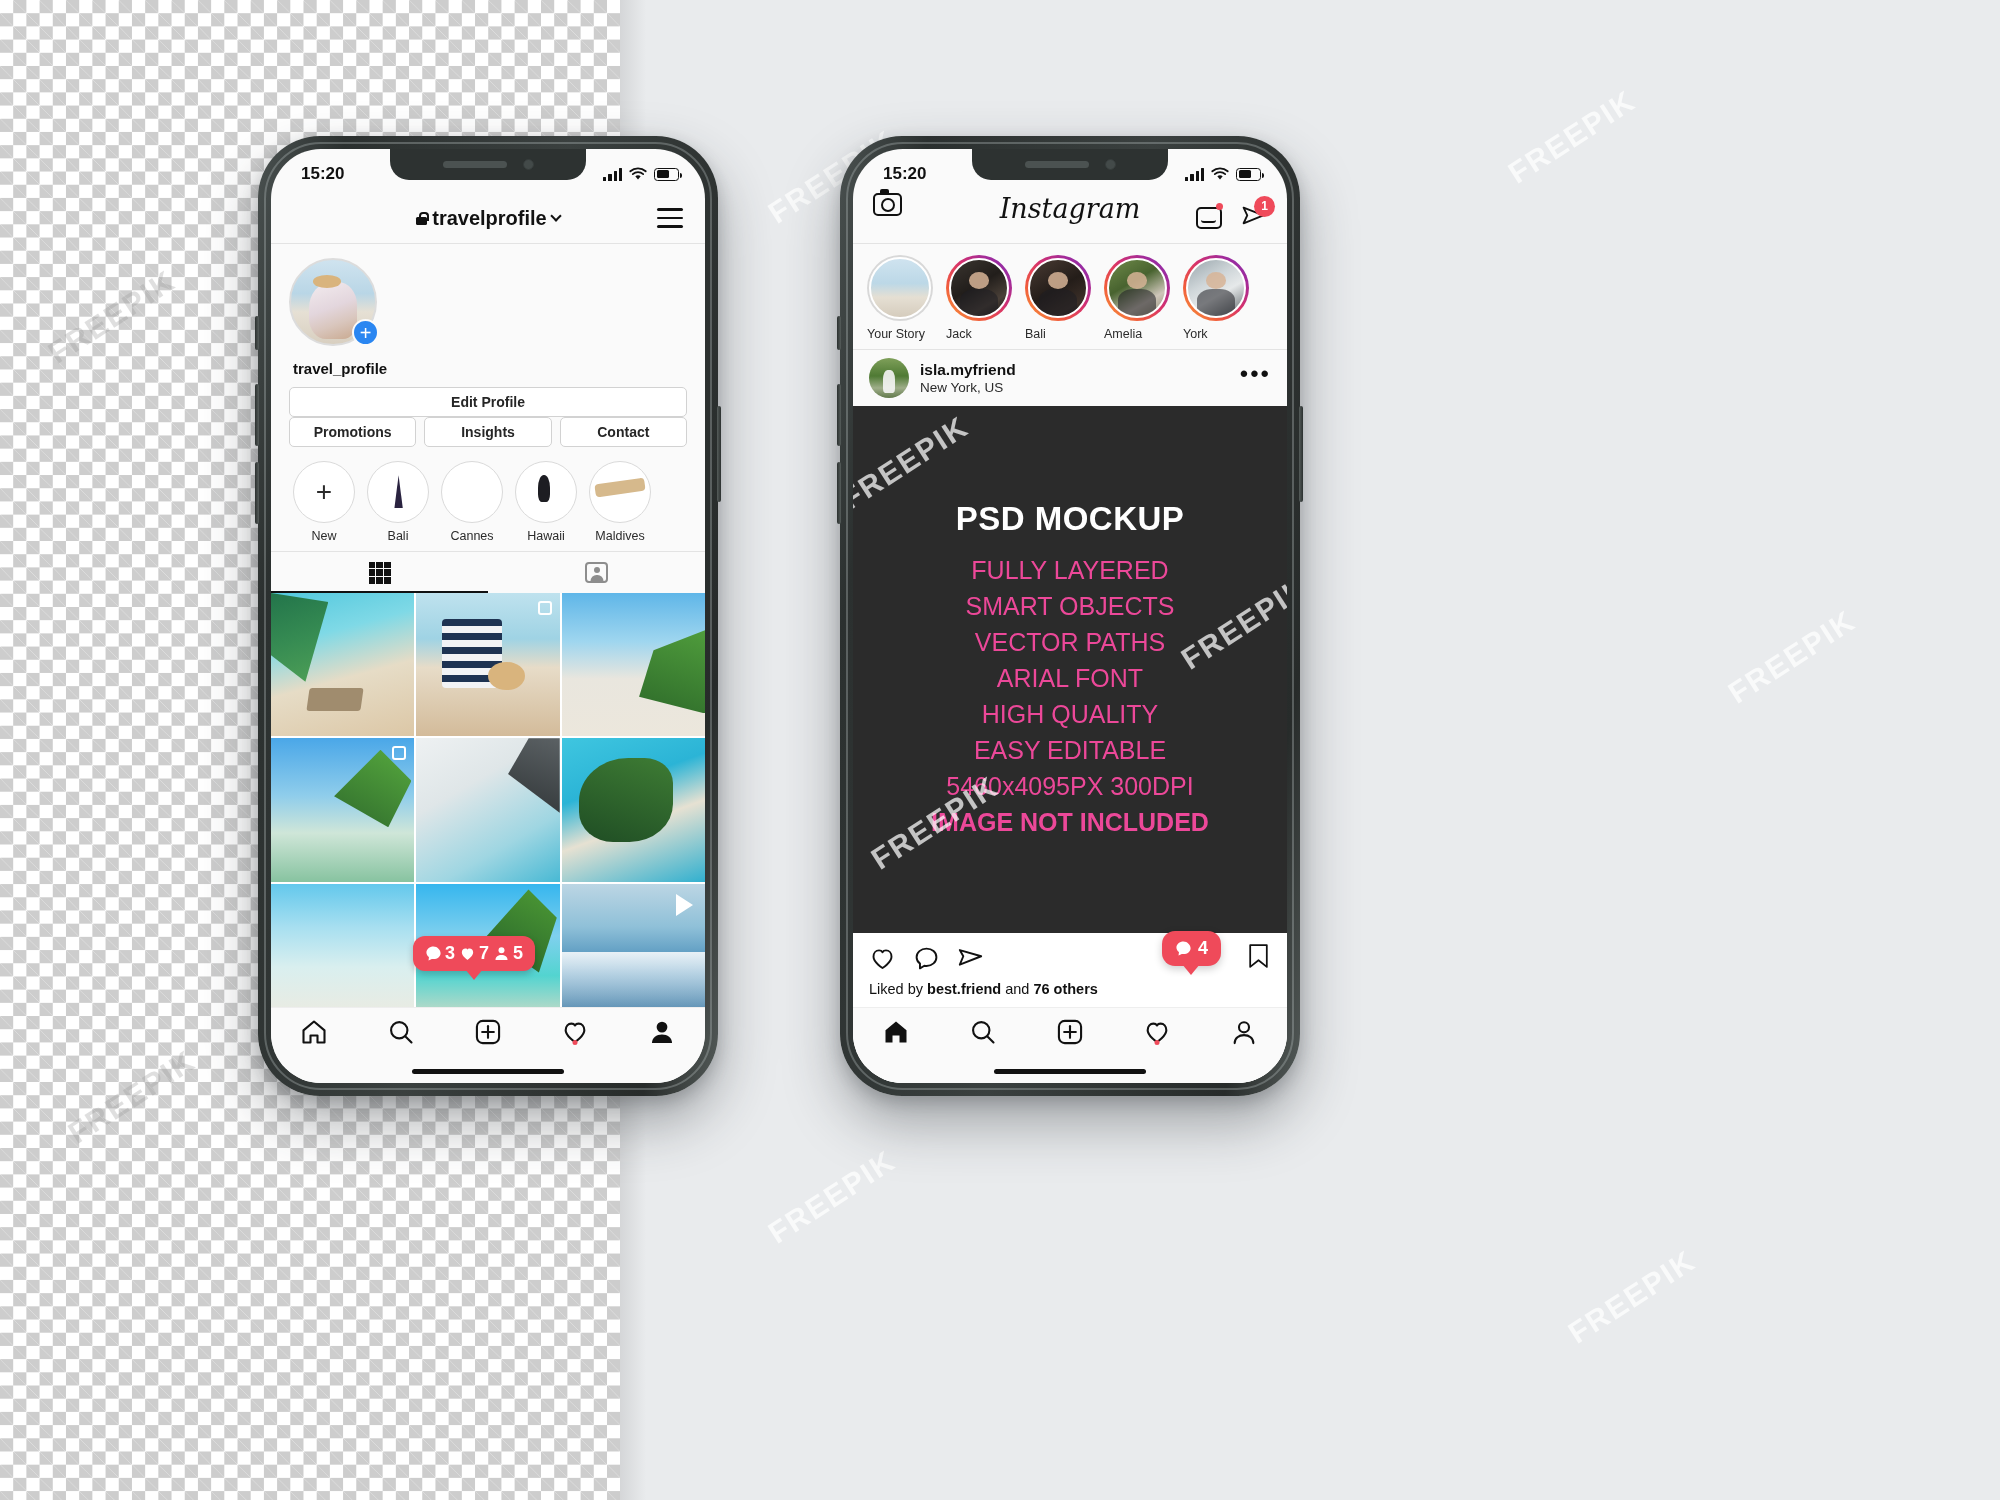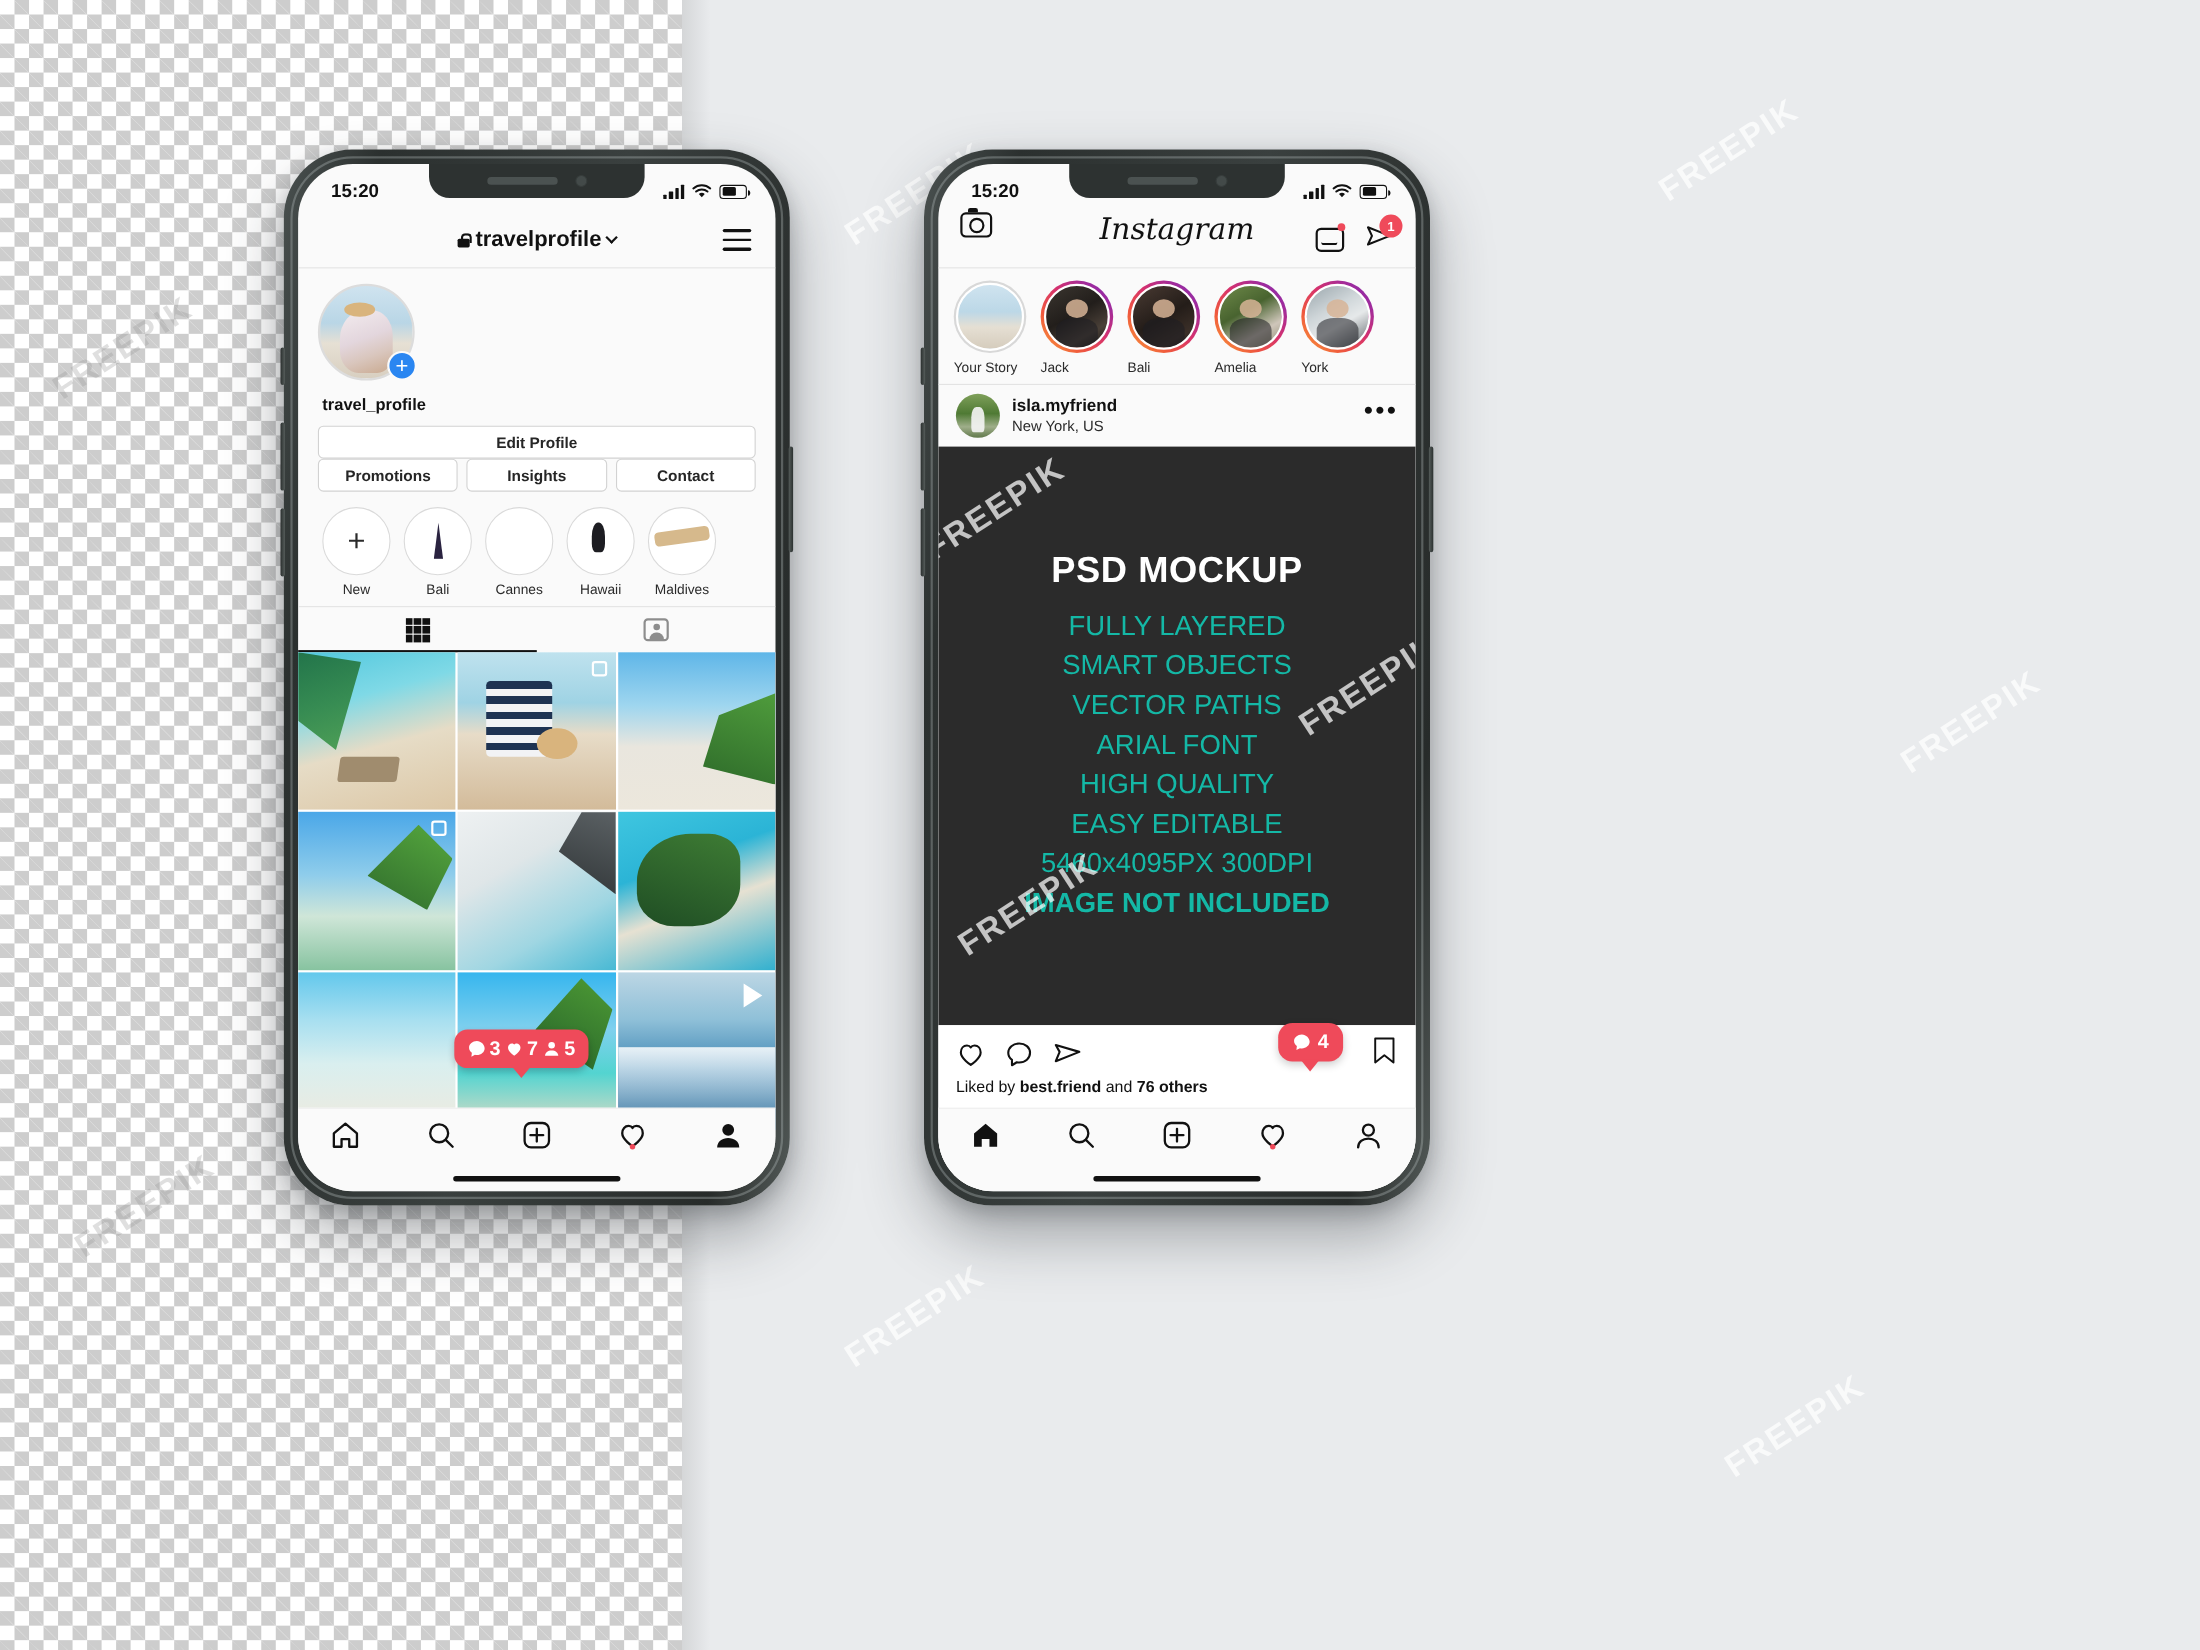--- a/index.html
+++ b/index.html
@@ -287,21 +287,21 @@
   .post-user { font-size:15.5px; font-weight:bold; color:#111; }
   .post-loc { font-size:13.5px; color:#2b2b2b; margin-top:1px; }
   .dots { font-size:24px; letter-spacing:2px; color:#111; line-height:.5; padding-bottom:8px; }
 
   .post-body {
     background:#2b2b2b; flex:1;
     display:flex; flex-direction:column; align-items:center; justify-content:center;
     padding:18px 10px; position:relative; overflow:hidden;
   }
   .pm-title { color:#fff; font-size:33px; font-weight:bold; letter-spacing:.5px; margin-bottom:14px; }
-  .pm-line { color:#14b8a6; font-size:25px; line-height:1.44; }
+  .pm-line { color:#ec4899; font-size:25px; line-height:1.44; }
   .pm-line.bold { font-weight:bold; }
 
   .post-actions { display:flex; align-items:center; padding:10px 16px 0 16px; gap:17px; position:relative; }
   .post-likes { font-size:14.5px; color:#111; padding:7px 16px 10px 16px; }
   .post-likes b { font-weight:bold; }
   .bm-wrap { margin-left:auto; }
   .cbadge {
     position:absolute; right:66px; top:-2px; background:#ef4a5a; border-radius:13px;
     color:#fff; display:flex; align-items:center; gap:6px; padding:7px 13px;
     font-size:18px; font-weight:bold; box-shadow:0 3px 8px rgba(0,0,0,.2);

